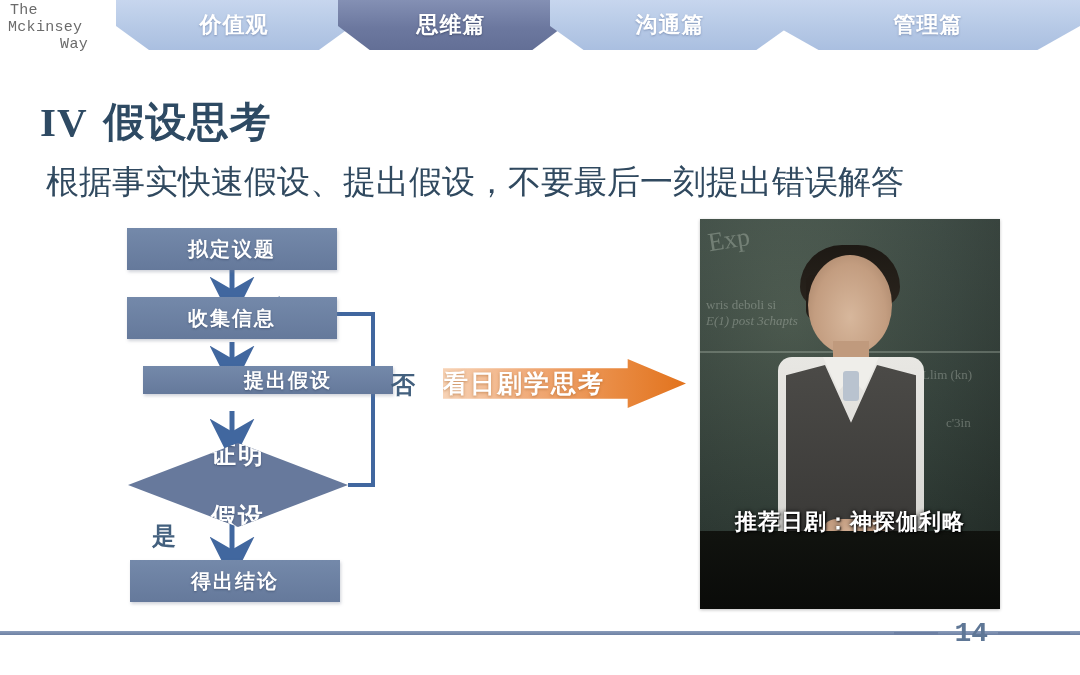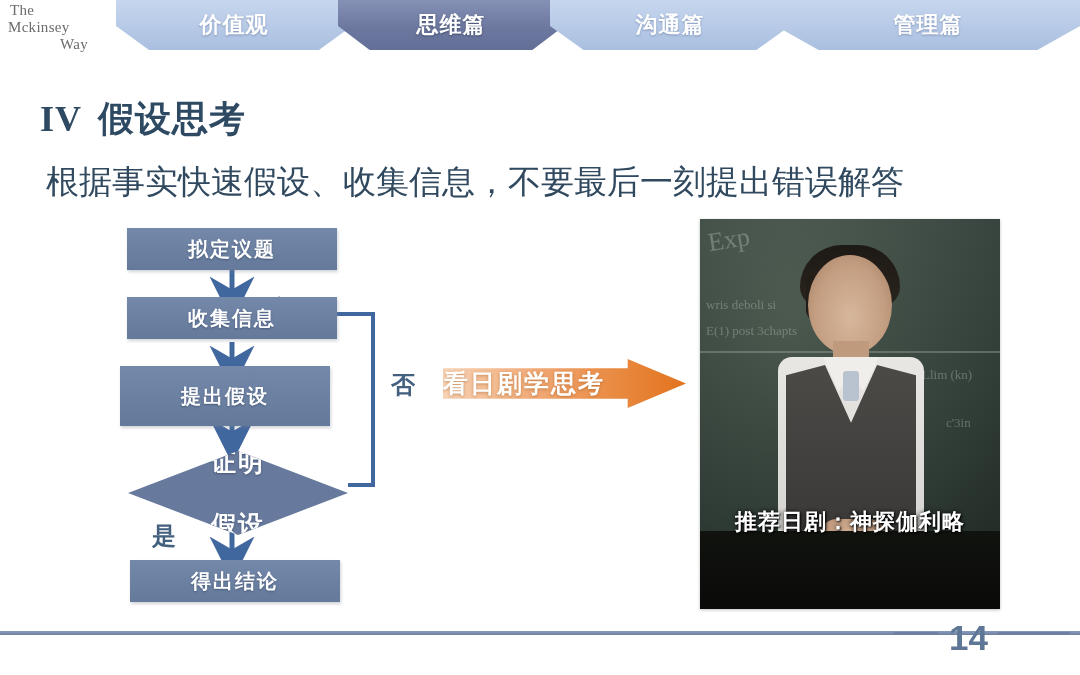--- a/index.html
+++ b/index.html
@@ -18,21 +18,21 @@
   
   #header {
     position: absolute;
     left: 0; top: 0;
     width: 1080px; height: 62px;
   }
   .brand {
     position: absolute;
     left: 6px; top: 2px;
     width: 110px;
-    font-family: Liberation Serif, serif;
+    font-family: Liberation Mono, monospace;
     font-size: 15px;
     line-height: 17px;
     color: #6b6b6b;
     letter-spacing: 0.3px;
   }
   .brand .l1 { text-align: left; padding-left: 4px;}
   .brand .l2 { text-align: left; padding-left: 2px;}
   .brand .l3 { text-align: right; padding-right: 28px;}
 
   .navwrap {
@@ -67,21 +67,21 @@
     height: 50px;
     width: 26px;
     background: #ffffff;
     clip-path: polygon(0 0, 100% 0, 50% 100%);
   }
 
   
   #title {
     position: absolute;
     left: 40px; top: 95px;
-    font-size: 36px;
+    font-size: 41px;
     font-weight: bold;
     color: #2e4a63;
     letter-spacing: 1px;
     white-space: nowrap;
   }
   #title .numeral {
     font-family: "Liberation Serif", "DejaVu Serif", serif;
     font-weight: bold;
     margin-right: 16px;
   }
@@ -243,22 +243,23 @@
   
   #footer-rule {
     position:absolute;
     left:0; top:631px; width:1080px; height:4px;
     background: linear-gradient(180deg,#8a9cba 0%, #6d80a3 100%);
   }
   #page-num {
     position:absolute;
     right: 92px; top: 618px;
     color:#5f7796;
-    font-size:35px;
+    font-size:28px;
     font-weight:bold;
+    font-family:Liberation Mono, monospace;
   }
   #page-rule-right {
     position:absolute;
     right: 10px; top: 632px; width: 72px; height:3px;
     background:#6d80a3;
   }
   #page-rule-left {
     position:absolute;
     right: 142px; top: 632px; width: 44px; height:3px;
     background:#6d80a3;
@@ -294,21 +295,21 @@
     <div class="tab light" style="left:660px;width:304px;">
       <span>管理篇</span>
     </div>
   </div>
 </div>
 
 <div id="title">
   <span class="numeral">IV</span><span>假设思考</span>
 </div>
 
-<div id="subtitle">根据事实快速假设、收集信息，不要最后一刻提出错误解答</div>
+<div id="subtitle">根据事实快速假设、提出假设，不要最后一刻提出错误解答</div>
 
 <div id="flow">
 
   <svg width="300" height="400" style="position:absolute;left:0;top:0;">
     <defs>
       <marker id="ah" markerWidth="9" markerHeight="9" refX="4.5" refY="4.5" orient="auto">
         <path d="M0,0 L9,4.5 L0,9 L2.6,4.5 z" fill="#41679f"></path>
       </marker>
     </defs>
 
@@ -324,25 +325,25 @@
   </svg>
 
   <div class="fbox" style="left:17px;  top:13px;  width:210px; height:42px;">
     <span>拟定议题</span>
   </div>
 
   <div class="fbox" style="left:17px;  top:82px;  width:210px; height:42px;">
     <span>收集信息</span>
   </div>
 
-  <div class="fbox" style="left:10px;  top:151px; width:210px; height:60px;">
+  <div class="fbox" style="left:33px;  top:151px; width:210px; height:28px;padding-left:40px;">
     <span>提出假设</span>
   </div>
 
-  <div class="fdiamond" style="left:18px; top:236px; width:220px; height:84px;gap:32px;">
+  <div class="fdiamond" style="left:18px; top:228px; width:220px; height:84px;gap:32px;">
     <span>证明</span>
     <span>假设</span>
   </div>
 
   <div class="branch-label" style="left:42px; top:305px;">是</div>
 
   <div class="fbox" style="left:20px; top:345px; width:210px; height:42px;">
     <span>得出结论</span>
   </div>
 </div>
@@ -352,21 +353,21 @@
 <div id="cta">
   <span class="cta-text">看日剧学思考</span>
 </div>
 
 <div id="photo">
   <div class="board"></div>
   <div class="board-line" style="top:132px;"></div>
 
   <span class="chalk big" style="left:8px;  top:6px;  transform:rotate(-9deg);">Exp</span>
   <span class="chalk" style="left:6px;  top:78px;">wris  deboli si</span>
-  <span class="chalk" style="left:6px;  top:104px;">E(1) post 3chapts</span>
+  <span class="chalk" style="left:6px;  top:94px;font-style:italic;">E(1) post 3chapts</span>
   <span class="chalk" style="left:222px; top:148px;">Llim (kn)</span>
   <span class="chalk" style="left:246px; top:196px;">c'3in</span>
 
   <div class="hair"></div>
   <div class="head"></div>
   <div class="neck"></div>
   <div class="shirt"></div>
   <div class="vest"></div>
   <div class="collar"></div>
   <div class="tiebit"></div>

